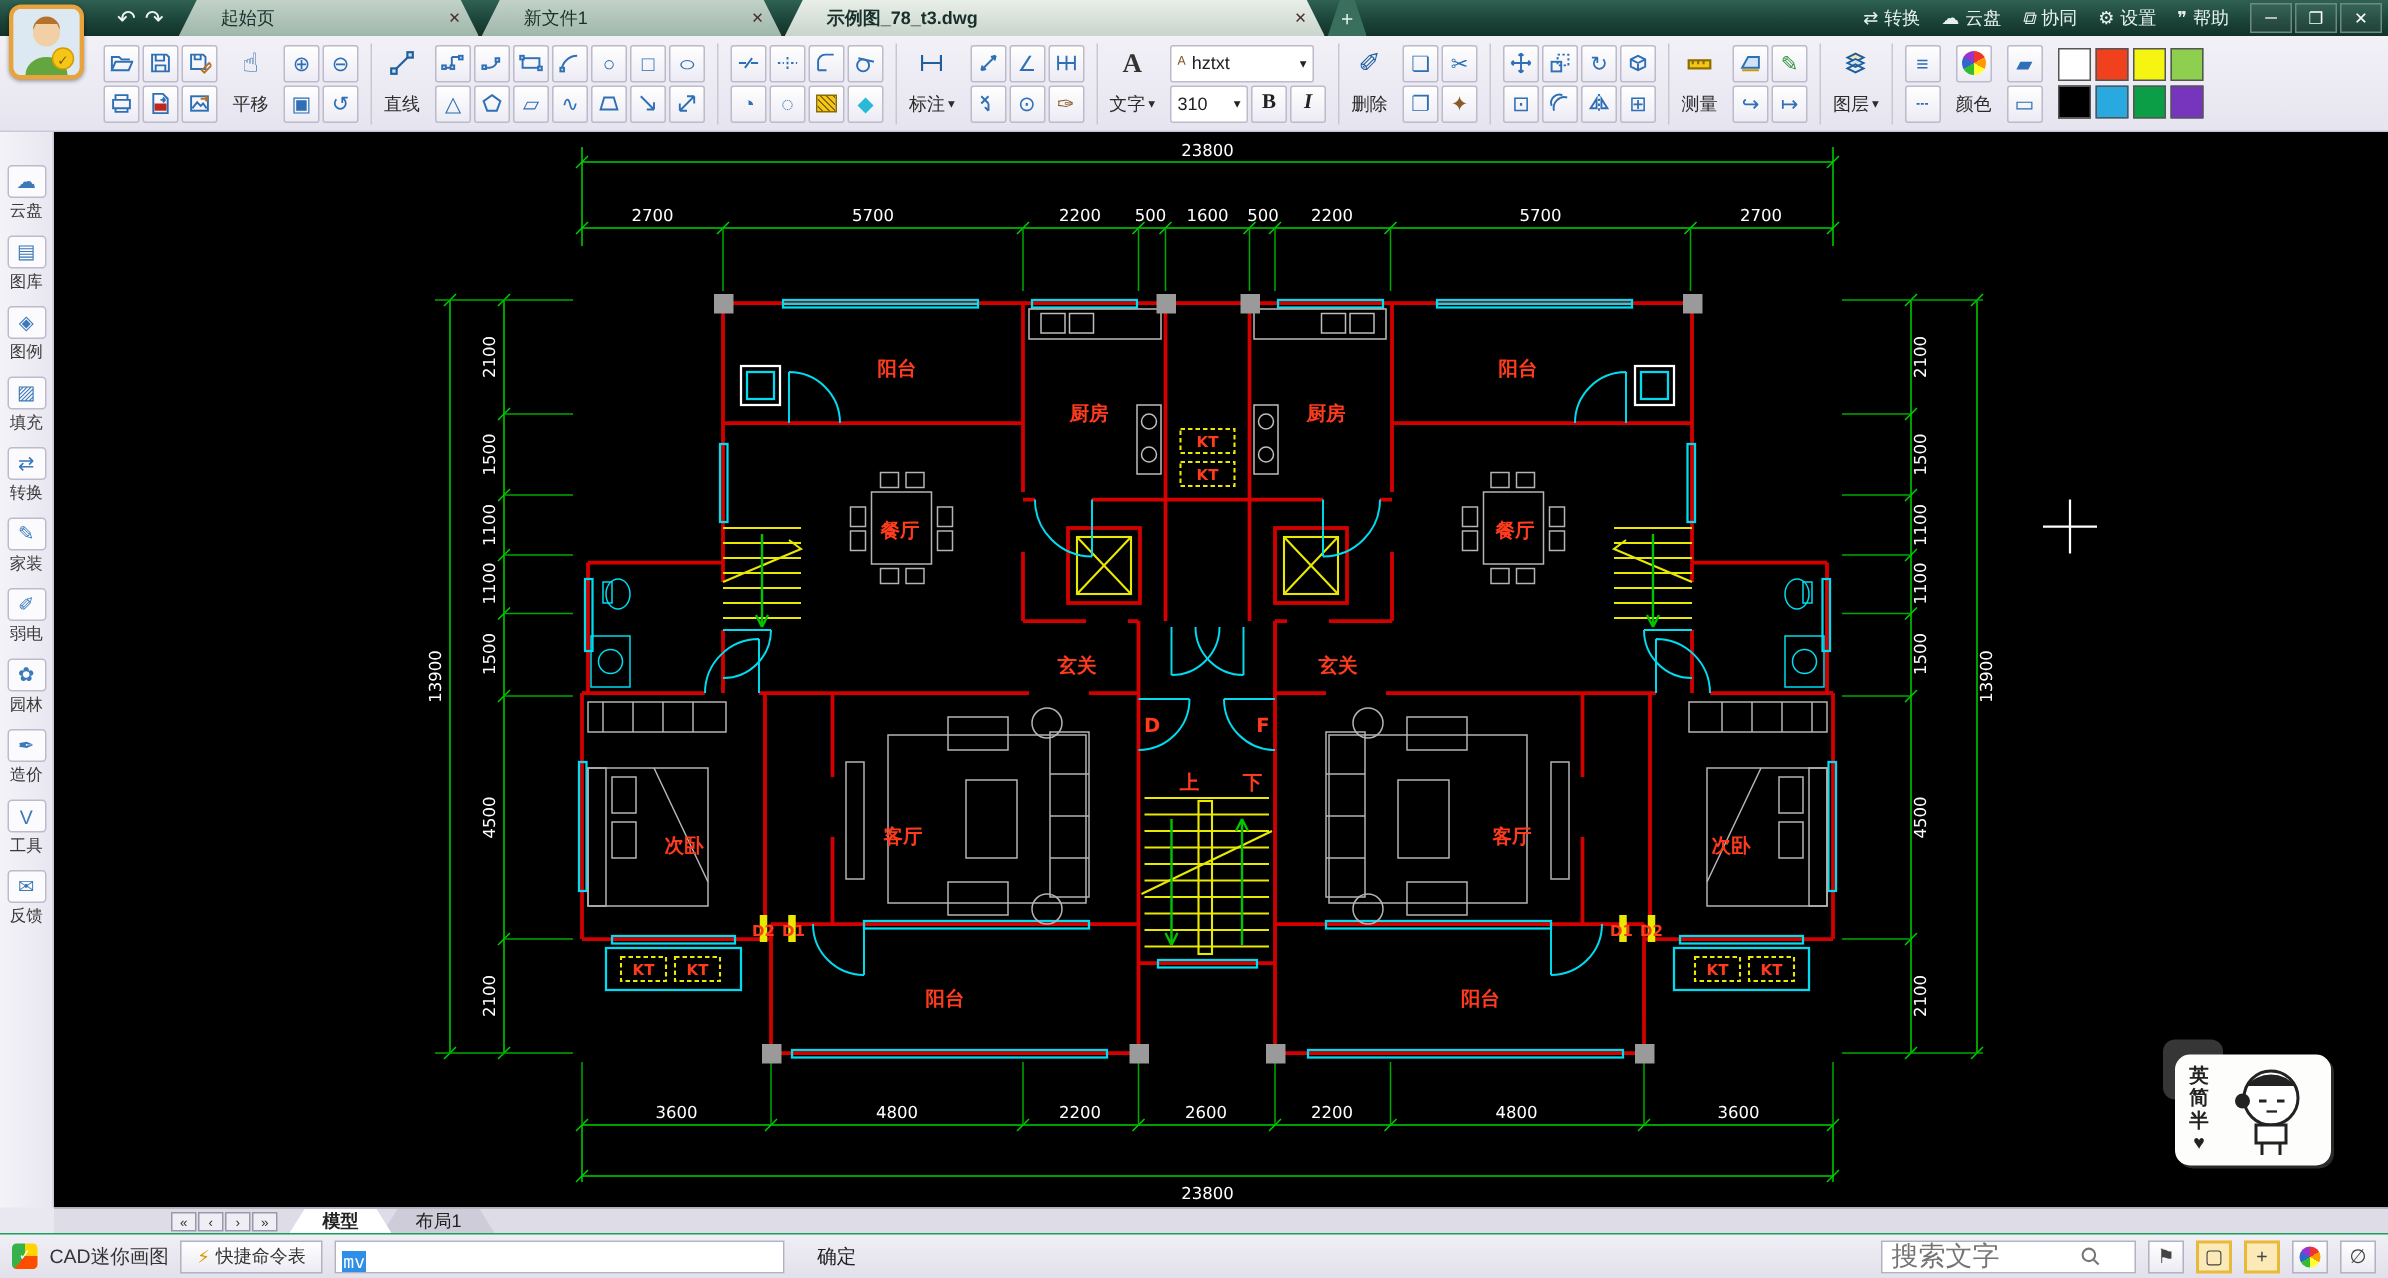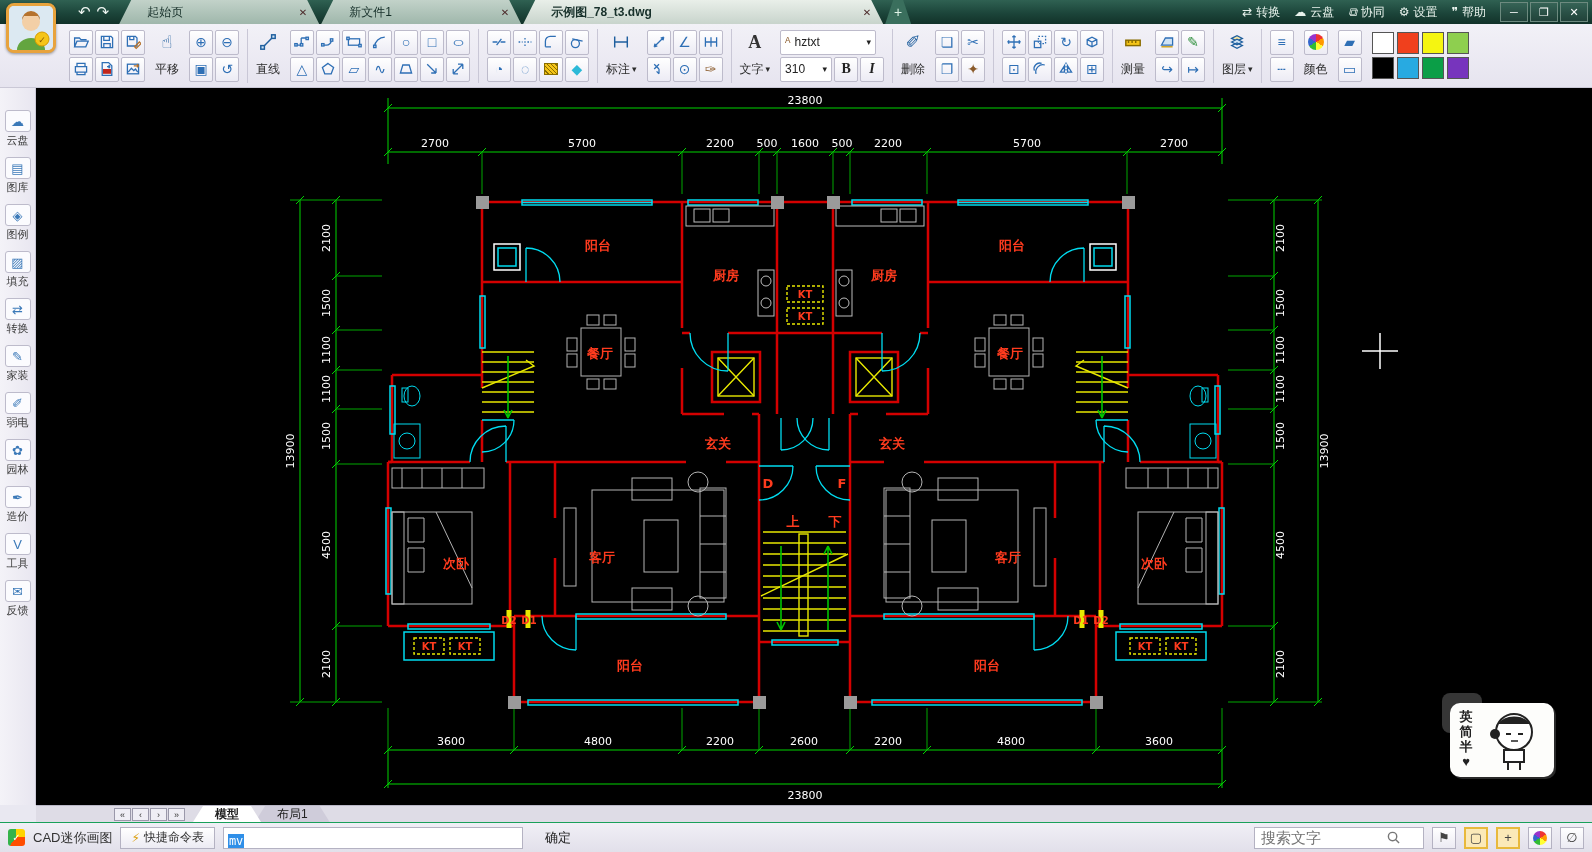--- a/index.html
+++ b/index.html
@@ -95,21 +95,21 @@
     display:flex; align-items:center; justify-content:center; color:#fff; font-size:10px; }
   .appname { font-size:13px; color:#333; }
   .qcmd { display:flex; align-items:center; gap:4px; height:22px; padding:0 10px; border:1px solid #b4b2c2;
     background:linear-gradient(180deg,#fff,#ecebf3); font-size:12px; color:#333; }
   .cmdline { display:flex; align-items:flex-end; width:300px; height:22px; background:#fff; border:1px solid #b4b2c2; padding:0 4px; font-family:"DejaVu Sans Mono",monospace; font-size:12px; }
   .cmdline .sel { background:#2f8fe8; color:#fff; padding:0 1px; }
   .okbtn { font-size:13px; color:#222; padding:0 14px; }
   .sb-spring { flex:1; }
   .searchbox { display:flex; align-items:center; width:170px; height:22px; background:#fff;
     border:1px solid #b4b2c2; padding:0 6px; gap:6px; }
-  .searchbox input { border:0; outline:0; width:120px; font-size:15px; color:#7f1d1d; background:transparent; }
+  .searchbox input { border:0; outline:0; width:120px; font-size:18px; color:#7f1d1d; background:transparent; }
   .mini { width:24px; height:22px; display:flex; align-items:center; justify-content:center;
     border:1px solid #b4b2c2; background:linear-gradient(180deg,#fff,#ecebf3); color:#444; font-size:13px; }
   .mini.on { border:2px solid #e8b93c; background:#fbe9b8; }
 
   text { font-family:"DejaVu Sans",sans-serif; }
   .dimtxt { fill:#fff; font-size:11px; }
   .roomtxt { fill:#ff3b1e; font-size:13px; font-weight:bold; }
   .smalltxt { fill:#ff3b1e; font-size:10px; font-weight:bold; }
 </style>
 </head>

